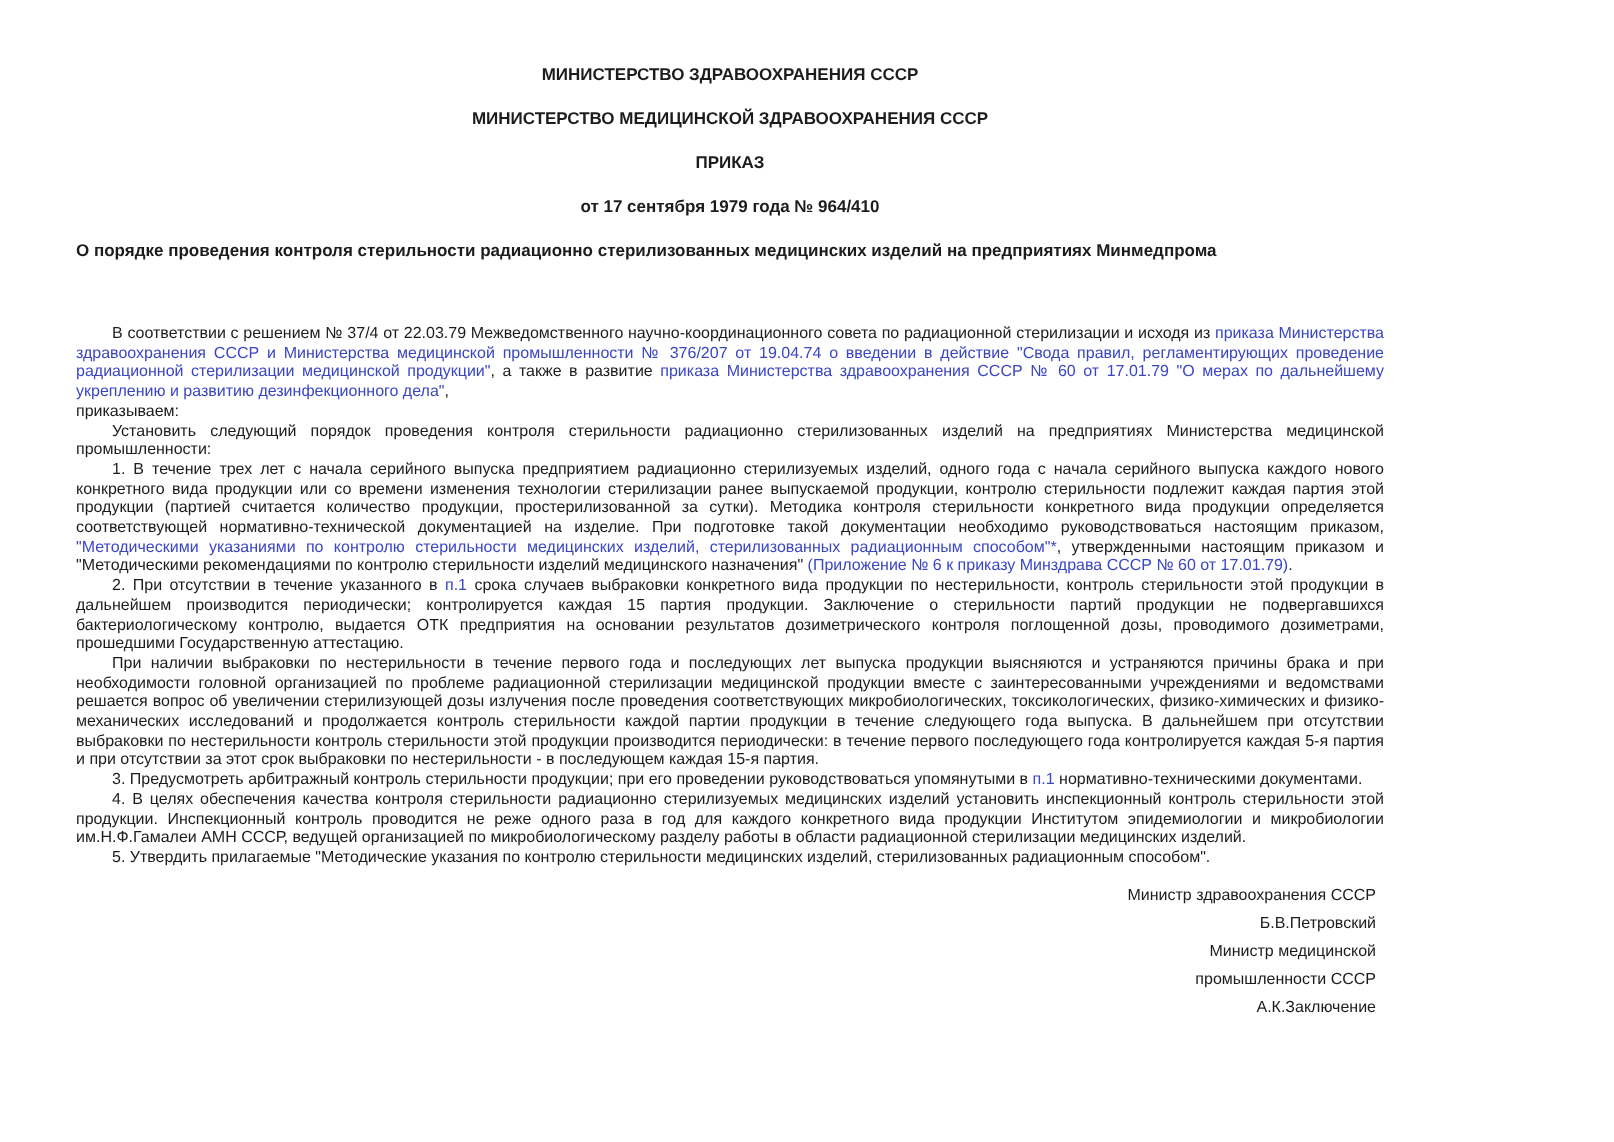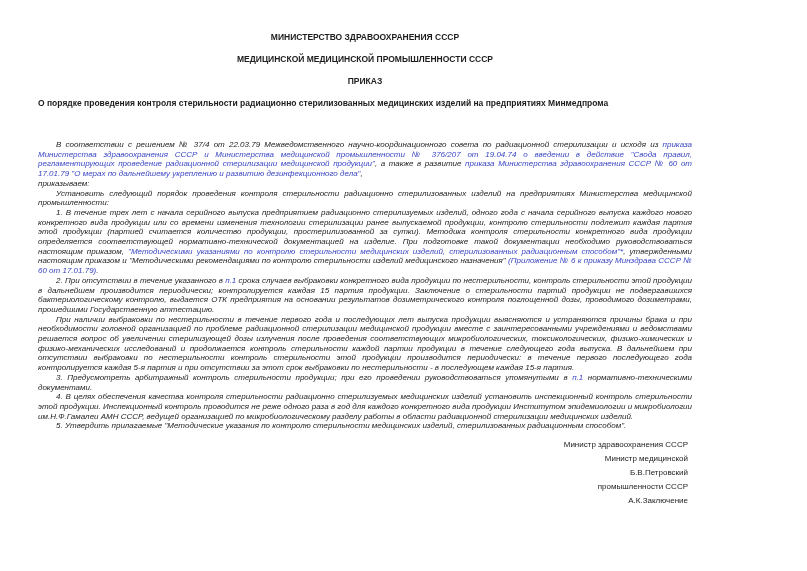--- a/index.html
+++ b/index.html
@@ -33,21 +33,20 @@
     margin: 10px 0 0 0;
   }
   .body-text {
     margin-top: 32px;
     font-size: 8px;
     line-height: 9.7px;
   }
   .body-text p.para {
     margin: 0;
     text-align: justify;
-    font-style: italic;
   }
   .body-text p.indent {
     text-indent: 18px;
   }
   a.doc-link {
     color: var(--link-color, #3a46c3);
     text-decoration: none;
     cursor: pointer;
   }
   .footnote-block {
@@ -75,22 +74,23 @@
   .signature div {
     margin: 4px;
   }
 </style>
 </head>
 <body>
 
 <div class="page">
 
   <p class="hdr">МИНИСТЕРСТВО ЗДРАВООХРАНЕНИЯ СССР</p>
-  <p class="hdr">МЕДИЦИНСКОЙ МЕДИЦИНСКОЙ ПРОМЫШЛЕННОСТИ СССР</p>
+  <p class="hdr">МИНИСТЕРСТВО МЕДИЦИНСКОЙ ЗДРАВООХРАНЕНИЯ СССР</p>
   <p class="hdr">ПРИКАЗ</p>
+  <p class="hdr">от 17 сентября 1979 года № 964/410</p>
   <p class="subject">О порядке проведения контроля стерильности радиационно стерилизованных медицинских изделий на предприятиях Минмедпрома</p>
 
   <div class="body-text">
     <div id="intro-paragraphs">
         <p class="para indent"><span>В соответствии с решением № 37/4 от 22.03.79 Межведомственного научно-координационного совета по радиационной стерилизации и исходя из </span><a class="doc-link" href="#">приказа Министерства здравоохранения СССР и Министерства медицинской промышленности № 376/207 от 19.04.74 о введении в действие "Свода правил, регламентирующих проведение радиационной стерилизации медицинской продукции"</a><span>, а также в развитие </span><a class="doc-link" href="#">приказа Министерства здравоохранения СССР № 60 от 17.01.79 "О мерах по дальнейшему укреплению и развитию дезинфекционного дела"</a><span>,</span></p>
         <p class="para"><span>приказываем:</span></p>
         <p class="para indent"><span>Установить следующий порядок проведения контроля стерильности радиационно стерилизованных изделий на предприятиях Министерства медицинской промышленности:</span></p>
         <p class="para indent"><span>1. В течение трех лет с начала серийного выпуска предприятием радиационно стерилизуемых изделий, одного года с начала серийного выпуска каждого нового конкретного вида продукции или со времени изменения технологии стерилизации ранее выпускаемой продукции, контролю стерильности подлежит каждая партия этой продукции (партией считается количество продукции, простерилизованной за сутки). Методика контроля стерильности конкретного вида продукции определяется соответствующей нормативно-технической документацией на изделие. При подготовке такой документации необходимо руководствоваться настоящим приказом, </span><a class="doc-link" href="#">"Методическими указаниями по контролю стерильности медицинских изделий, стерилизованных радиационным способом"*</a><span>, утвержденными настоящим приказом и "Методическими рекомендациями по контролю стерильности изделий медицинского назначения" </span><a class="doc-link" href="#">(Приложение № 6 к приказу Минздрава СССР № 60 от 17.01.79)</a><span>.</span></p>
       </div>
 
@@ -99,19 +99,19 @@
         <p class="para indent"><span>2. При отсутствии в течение указанного в </span><a class="doc-link" href="#">п.1</a><span> срока случаев выбраковки конкретного вида продукции по нестерильности, контроль стерильности этой продукции в дальнейшем производится периодически; контролируется каждая 15 партия продукции. Заключение о стерильности партий продукции не подвергавшихся бактериологическому контролю, выдается ОТК предприятия на основании результатов дозиметрического контроля поглощенной дозы, проводимого дозиметрами, прошедшими Государственную аттестацию.</span></p>
         <p class="para indent"><span>При наличии выбраковки по нестерильности в течение первого года и последующих лет выпуска продукции выясняются и устраняются причины брака и при необходимости головной организацией по проблеме радиационной стерилизации медицинской продукции вместе с заинтересованными учреждениями и ведомствами решается вопрос об увеличении стерилизующей дозы излучения после проведения соответствующих микробиологических, токсикологических, физико-химических и физико-механических исследований и продолжается контроль стерильности каждой партии продукции в течение следующего года выпуска. В дальнейшем при отсутствии выбраковки по нестерильности контроль стерильности этой продукции производится периодически: в течение первого последующего года контролируется каждая 5-я партия и при отсутствии за этот срок выбраковки по нестерильности - в последующем каждая 15-я партия.</span></p>
         <p class="para indent"><span>3. Предусмотреть арбитражный контроль стерильности продукции; при его проведении руководствоваться упомянутыми в </span><a class="doc-link" href="#">п.1</a><span> нормативно-техническими документами.</span></p>
         <p class="para indent"><span>4. В целях обеспечения качества контроля стерильности радиационно стерилизуемых медицинских изделий установить инспекционный контроль стерильности этой продукции. Инспекционный контроль проводится не реже одного раза в год для каждого конкретного вида продукции Институтом эпидемиологии и микробиологии им.Н.Ф.Гамалеи АМН СССР, ведущей организацией по микробиологическому разделу работы в области радиационной стерилизации медицинских изделий.</span></p>
         <p class="para indent"><span>5. Утвердить прилагаемые "Методические указания по контролю стерильности медицинских изделий, стерилизованных радиационным способом".</span></p>
       </div>
   </div>
 
   <div class="signature">
     <div>Министр здравоохранения СССР</div>
+    <div>Б.В.Петровский</div>
     <div>Министр медицинской</div>
-    <div>Б.В.Петровский</div>
     <div>промышленности СССР</div>
     <div>А.К.Заключение</div>
   </div>
 
 </div>
 
 </body></html>

